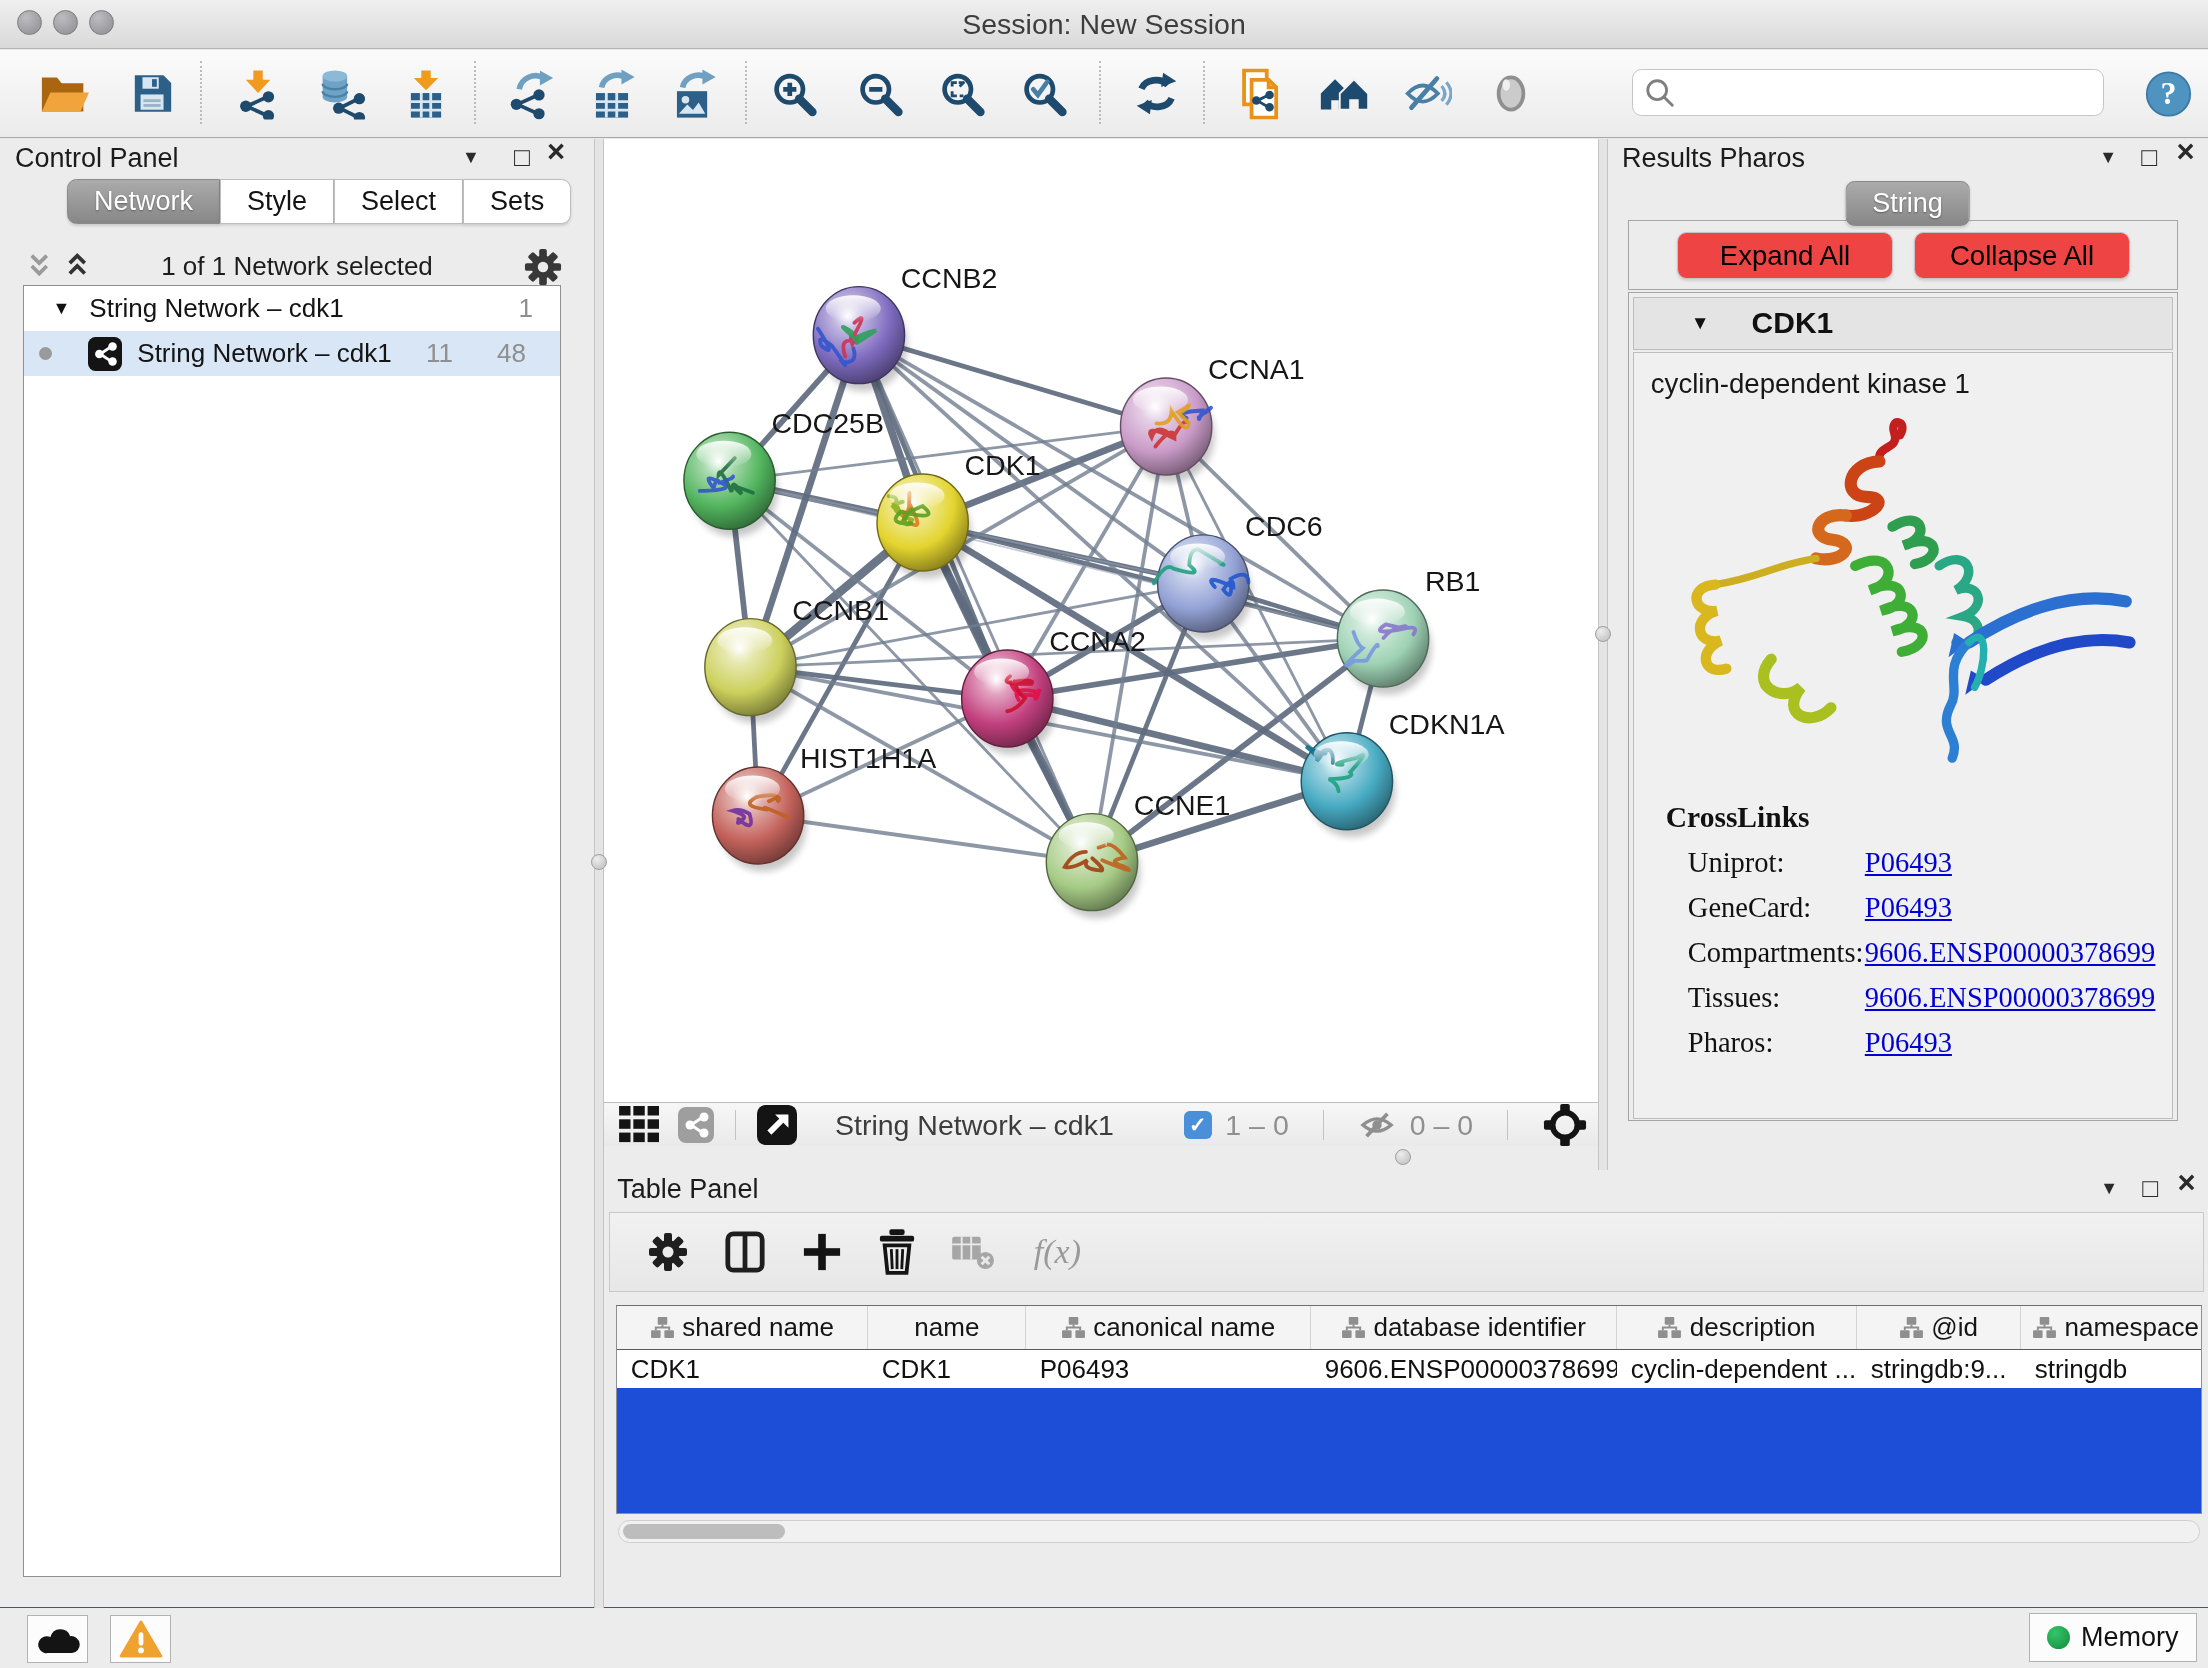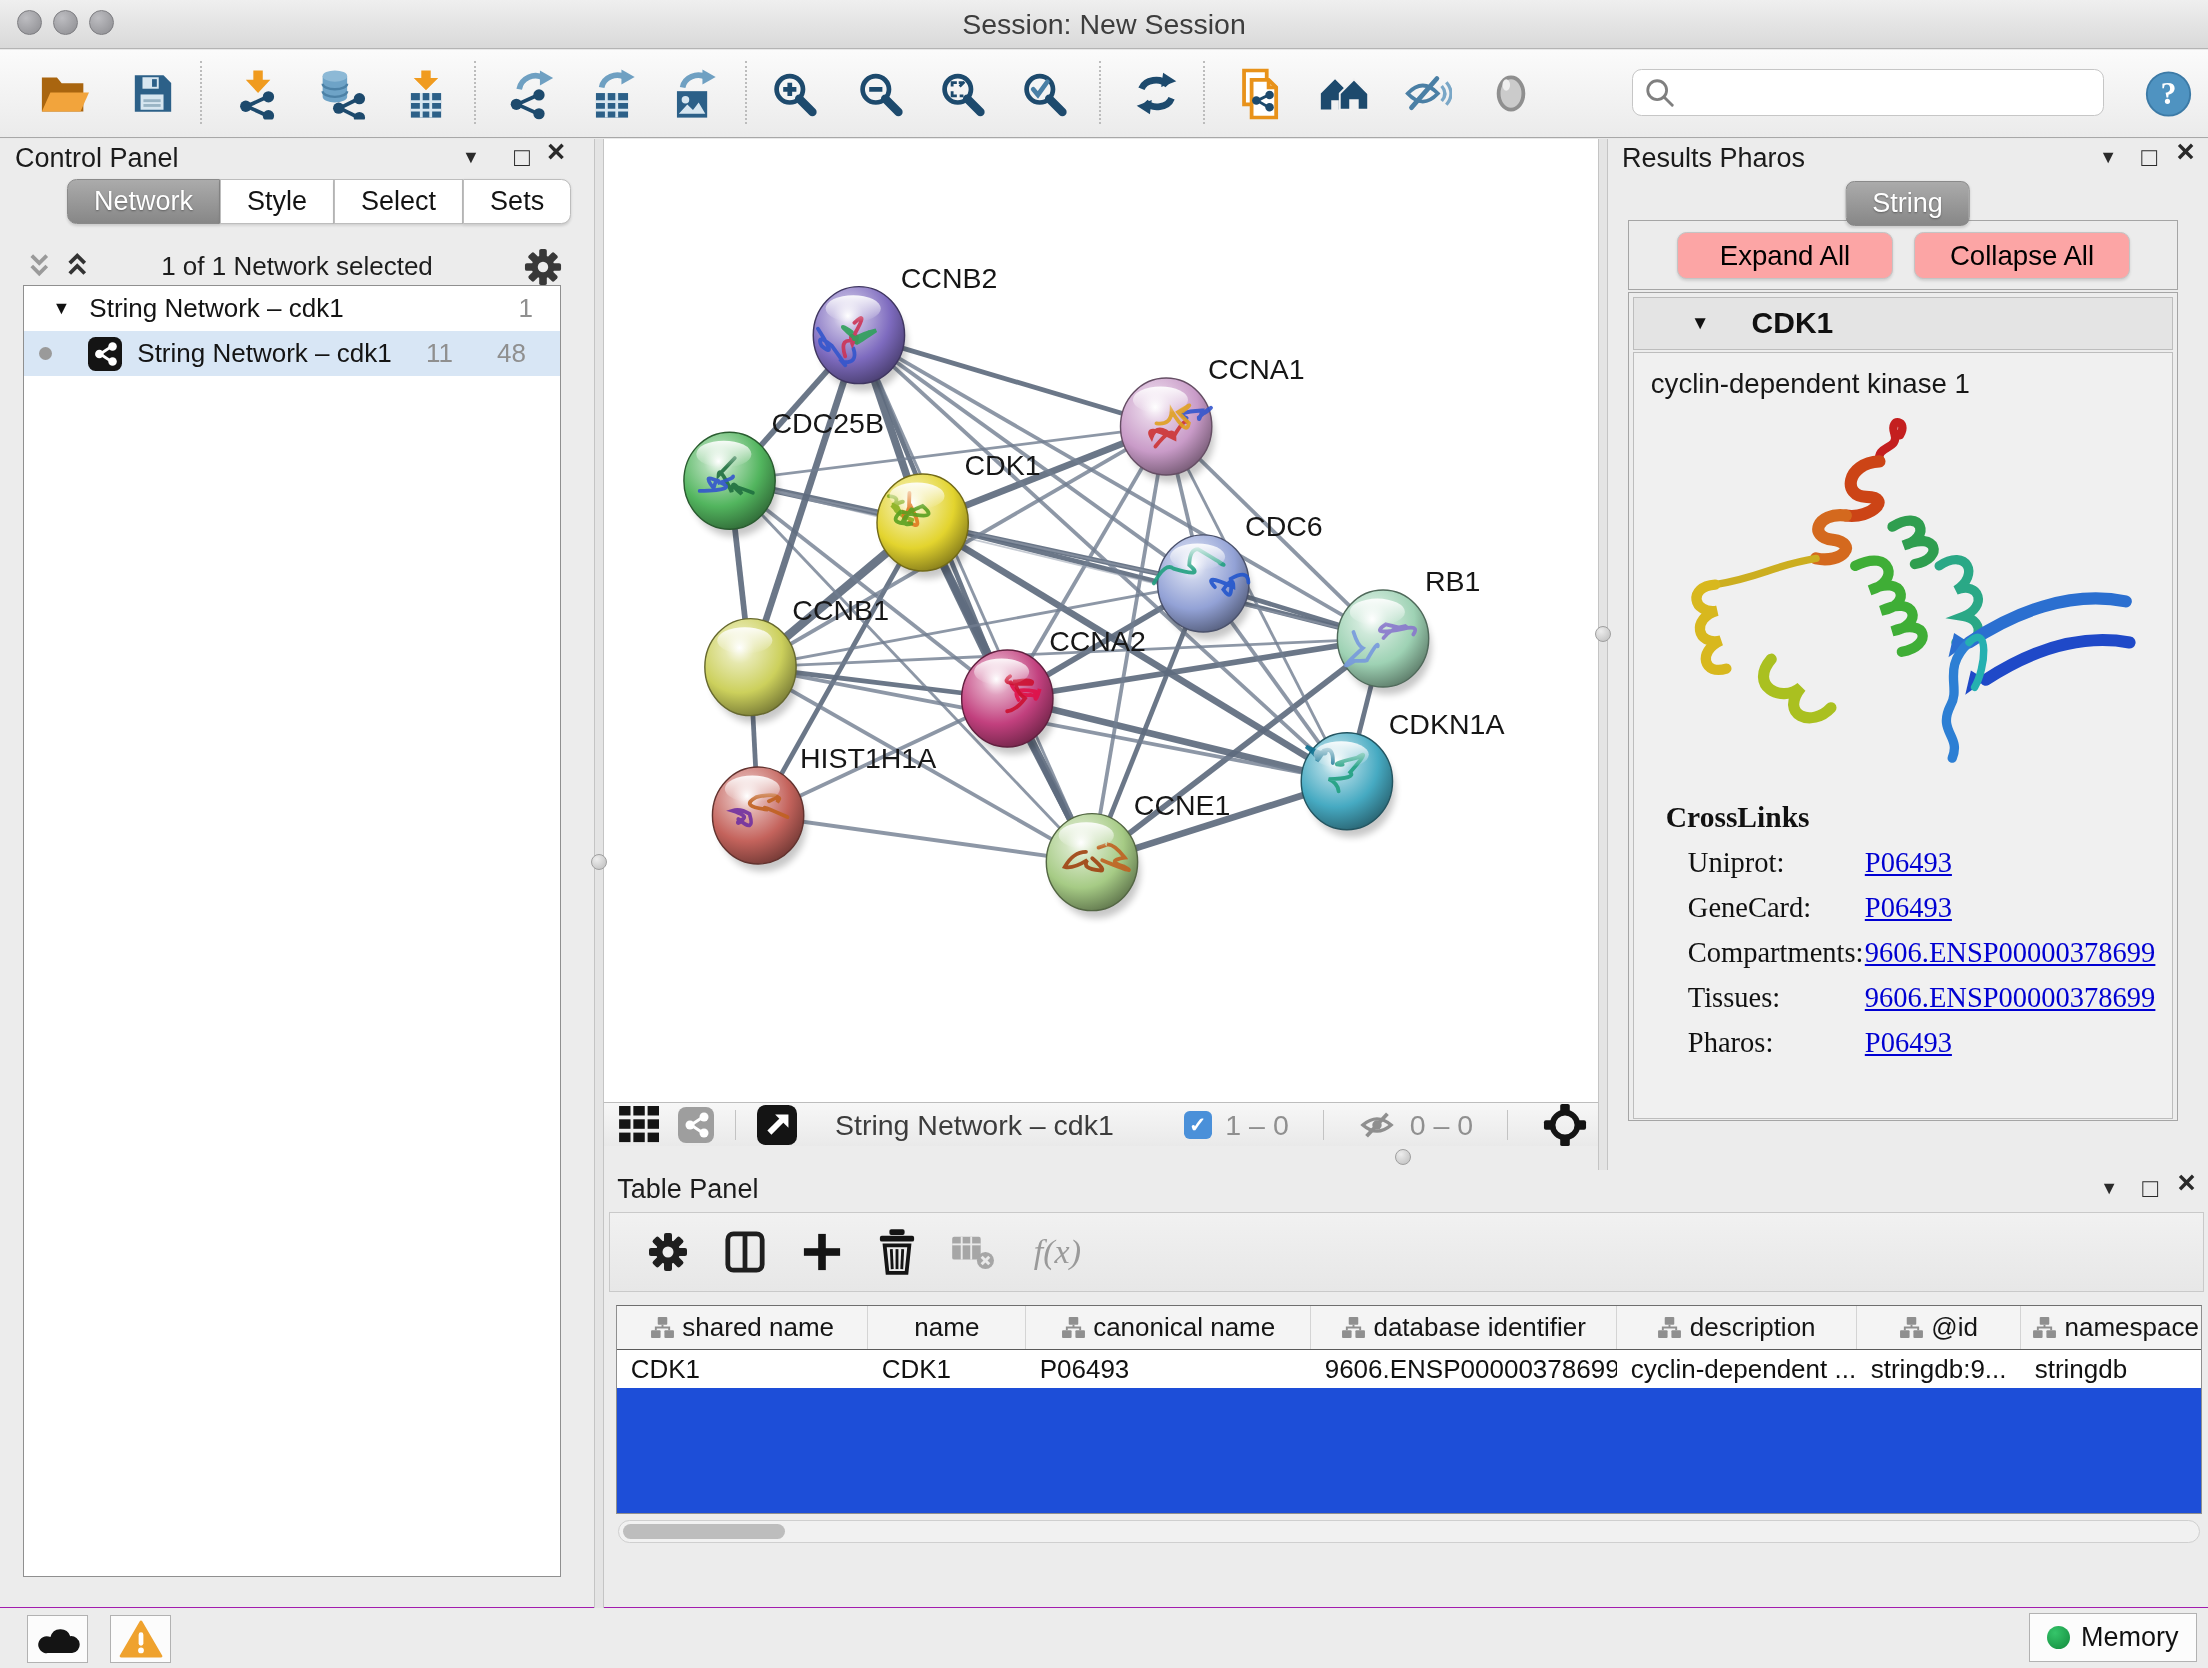--- a/index.html
+++ b/index.html
@@ -71,21 +71,21 @@
   .nt-right { margin-left:auto; display:flex; align-items:center; margin-right:11.4px; gap:13.3px; }
   .checkbox { width:28.5px; height:28.5px; border-radius:5.7px; background:#4a90d9; color:#fff; display:flex;
     align-items:center; justify-content:center; font-size:21px; font-weight:bold; }
   .nt-count { font-size:28.5px; color:#8f8f8f; }
   .net-strip { position:absolute; left:0; top:1007px; width:100%; height:24px; background:#ececec; }
 
   
   .results-panel { position:absolute; left:1607px; top:139px; width:601px; height:1031px; background:#ececec; }
   .rp-tab { position:absolute; left:50%; transform:translateX(-50%); top:42px; z-index:2; }
   .rp-actions { position:absolute; left:21px; top:81px; width:550px; height:70px; border:1.9px solid #a5a5a5; background:#ececec; }
-  .rp-btn { position:absolute; top:11.4px; height:47px; width:216px; background:#fca5a5; border:1.9px solid #c4c4c4;
+  .rp-btn { position:absolute; top:11.4px; height:47px; width:216px; background:#ef4444; border:1.9px solid #c4c4c4;
     border-radius:9.5px; font-size:27.6px; display:flex; align-items:center; justify-content:center;
     box-shadow:0 1.9px 2.9px rgba(0,0,0,.12); }
   .rp-main { position:absolute; left:21px; top:153px; width:550px; height:829px; border:1.9px solid #a5a5a5;
     background:#ededed; padding:3.8px; }
   .rp-entry-header { height:53px; background:#e4e4e4; border:1px solid #bdbdbd; display:flex; align-items:center; }
   .rp-entry-header .tri { margin-left:57px; font-size:19px; color:#111; }
   .rp-entry-header .gene { margin-left:42px; font-size:30px; font-weight:bold; color:#111; }
   .rp-entry-body { position:relative; margin-top:1.9px; height:767px; border:1px solid #bdbdbd; background:#f0f0f0; overflow:hidden; }
   .rp-desc { margin:15px 0 0 17px; font-size:27.6px; color:#171717; }
   .protein-svg { display:block; margin:11.4px 0 0 25px; }

